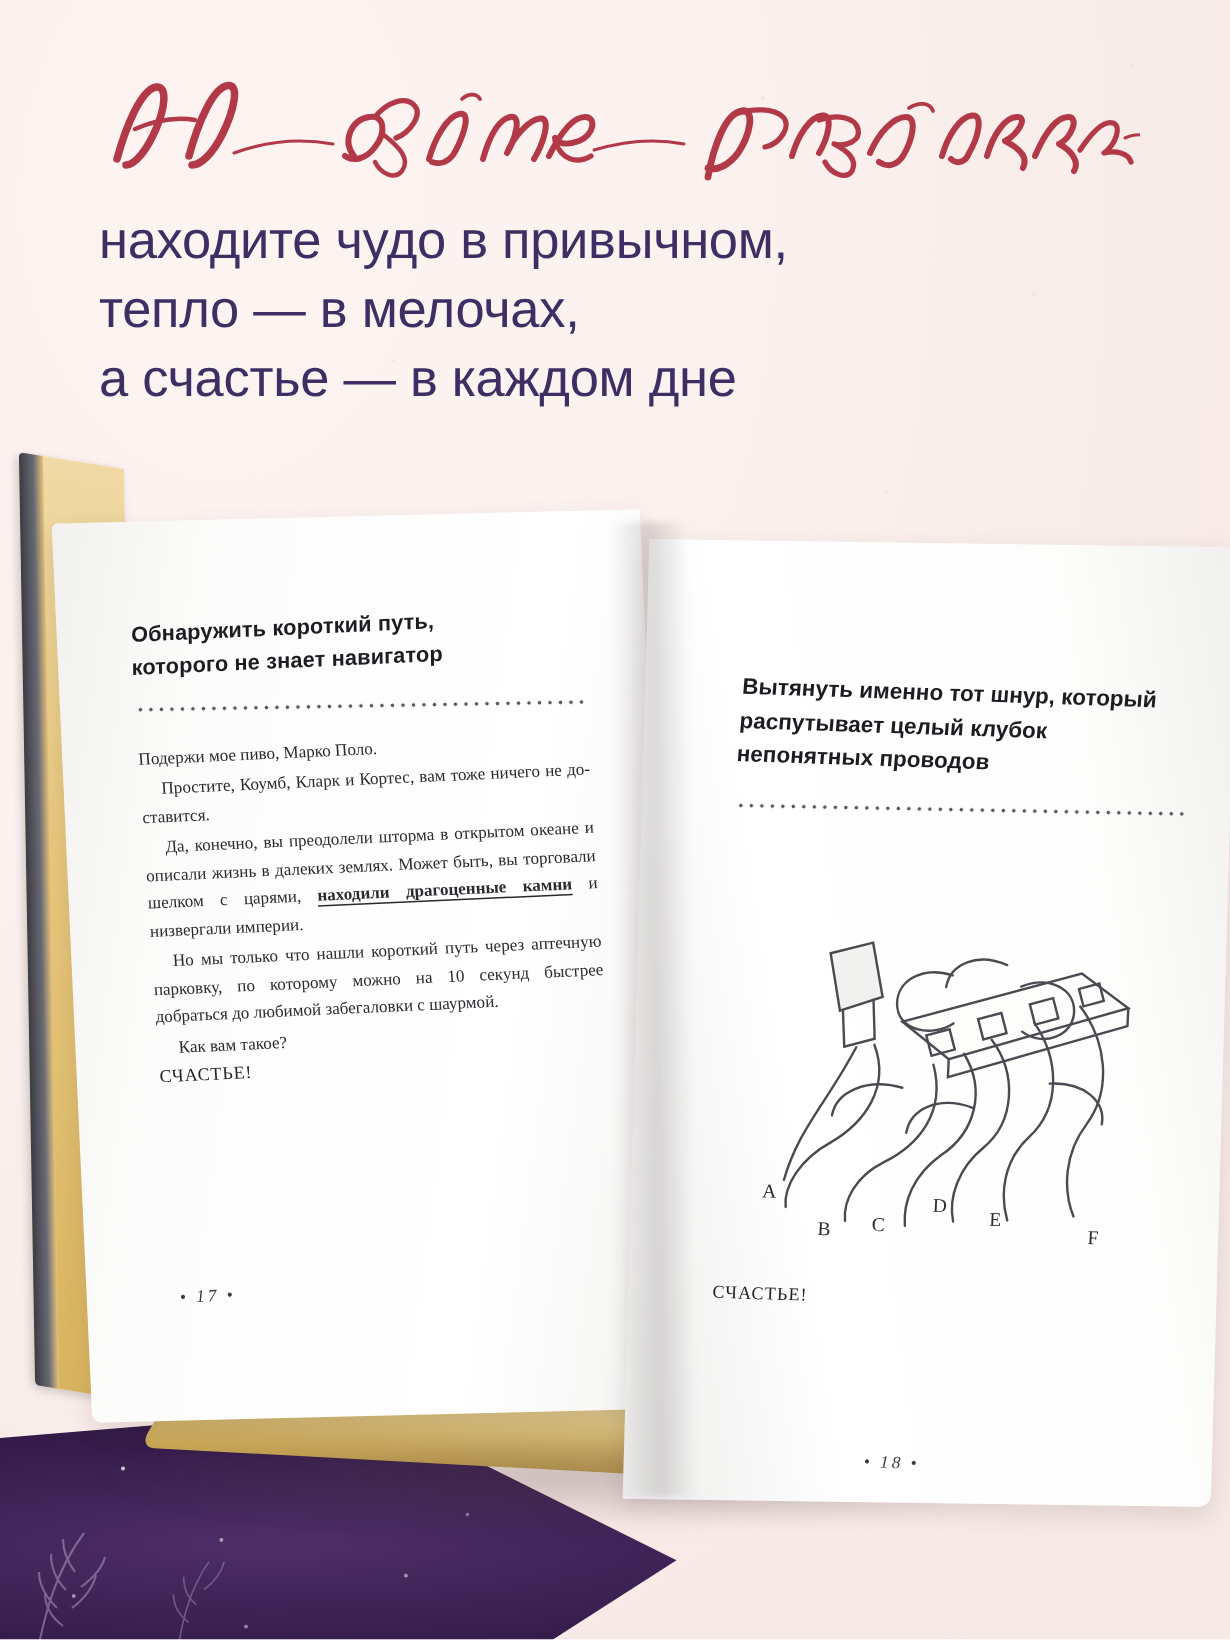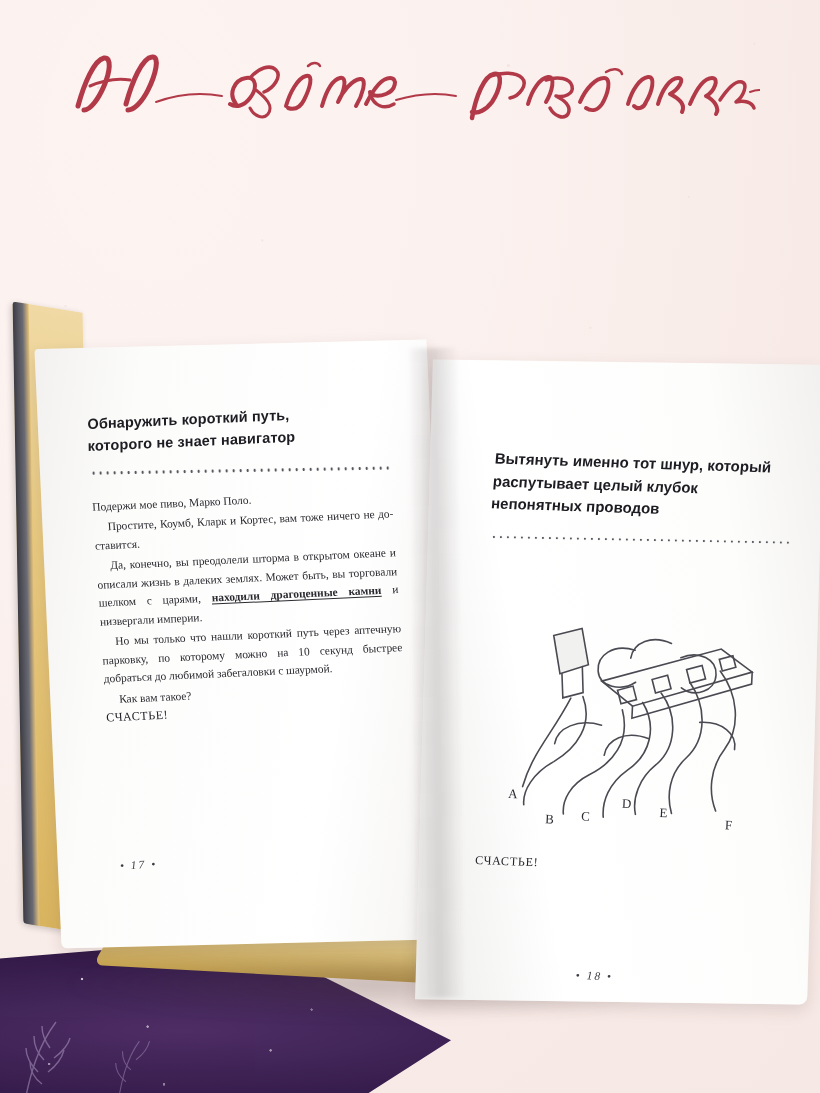--- a/index.html
+++ b/index.html
@@ -293,20 +293,23 @@
         <path d="M546 28 C552 24 560 24 562 30" stroke-width="2.5"></path>
         <path d="M568 60 C572 46 580 34 588 33 C596 32 592 48 586 58 C584 64 578 66 574 62" stroke-width="4"></path>
         <path d="M598 60 C602 46 610 34 618 34 C626 34 618 46 610 50 C618 54 626 60 622 68" stroke-width="4"></path>
         <path d="M630 60 C636 46 644 34 652 34 C660 34 654 48 646 52 C654 56 660 64 656 70" stroke-width="4"></path>
         <path d="M660 56 C668 44 676 36 682 38 C688 40 684 52 676 58 C684 56 692 58 694 64" stroke-width="3.5"></path>
         <path d="M690 48 C700 44 706 46 708 52" stroke-width="2"></path>
       </g>
     </svg>
   </div>
 
+  <div class="subhead">находите чудо в привычном,
+тепло — в мелочах,
+а счастье — в каждом дне</div>
 
   <div class="book">
 
     <div class="galaxy">
       <div class="stars"></div>
       <svg class="frond" style="left:4px;" viewBox="0 0 130 120">
         <g stroke="#c7b6dd" stroke-width="1.4" fill="none" opacity=".8">
           <path d="M20 118 C26 86 34 58 52 34"></path>
           <path d="M34 84 C26 76 22 68 22 60"></path>
             <path d="M40 72 C32 64 30 56 30 48"></path>

